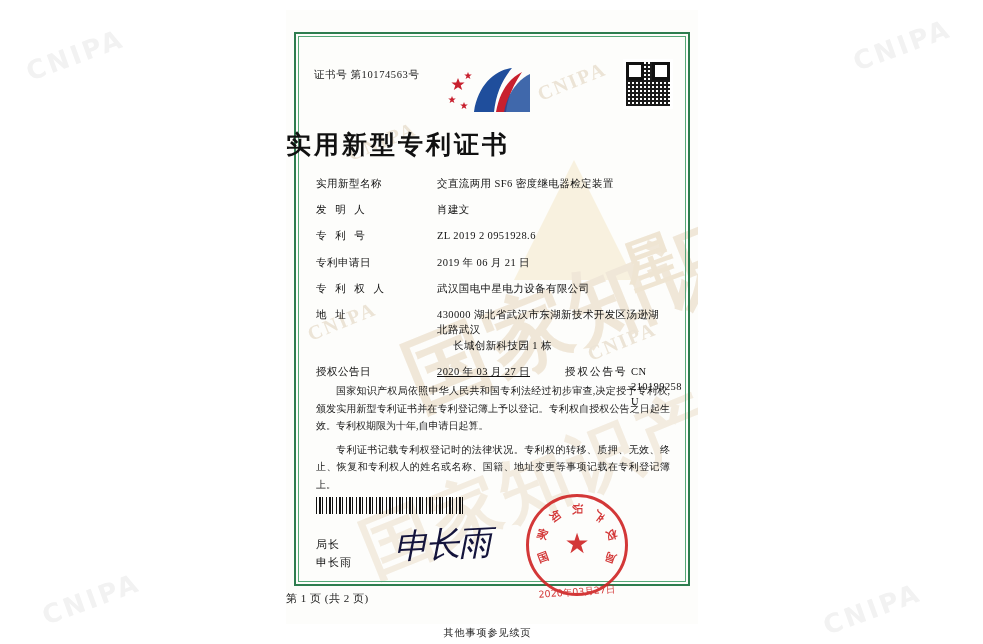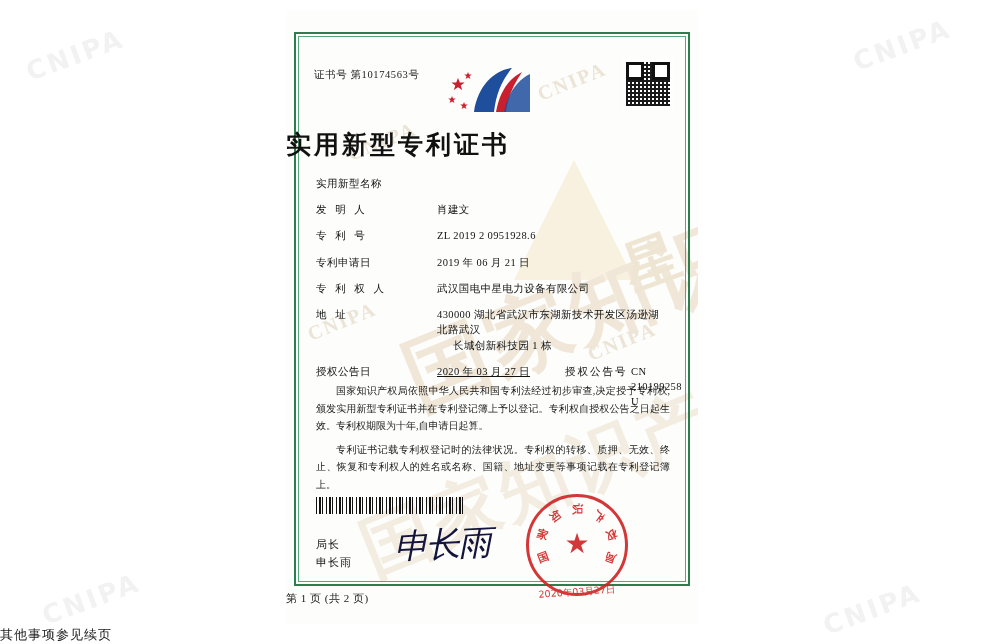--- a/index.html
+++ b/index.html
@@ -273,21 +273,22 @@
     left: 0; right: 0;
     bottom: 18px;
     font-size: 11px;
     color: #1a1a1a;
     letter-spacing: .5px;
   }
   .note-bottom {
     position: absolute;
     left: 0; right: 8px;
     top: 626px;
-    font-size: 13px;
+    text-align: center;
+    font-size: 10px;
     color: #1a1a1a;
     letter-spacing: 1px;
   }
 
   
   .outer-wm {
     position: absolute;
     color: #f2f2f2;
     font-size: 26px;
     font-weight: bold;
@@ -339,20 +340,21 @@
         </g>
       </svg>
     </div>
 
     <div class="cert-title">实用新型专利证书</div>
 
     <div class="fields">
 
       <div class="field-row">
         <div class="field-label tight">实用新型名称</div>
+        <div class="field-value">交直流两用 SF6 密度继电器检定装置</div>
       </div>
 
       <div class="field-row">
         <div class="field-label">发 明 人</div>
         <div class="field-value">肖建文</div>
       </div>
 
       <div class="field-row">
         <div class="field-label">专 利 号</div>
         <div class="field-value">ZL 2019 2 0951928.6</div>

